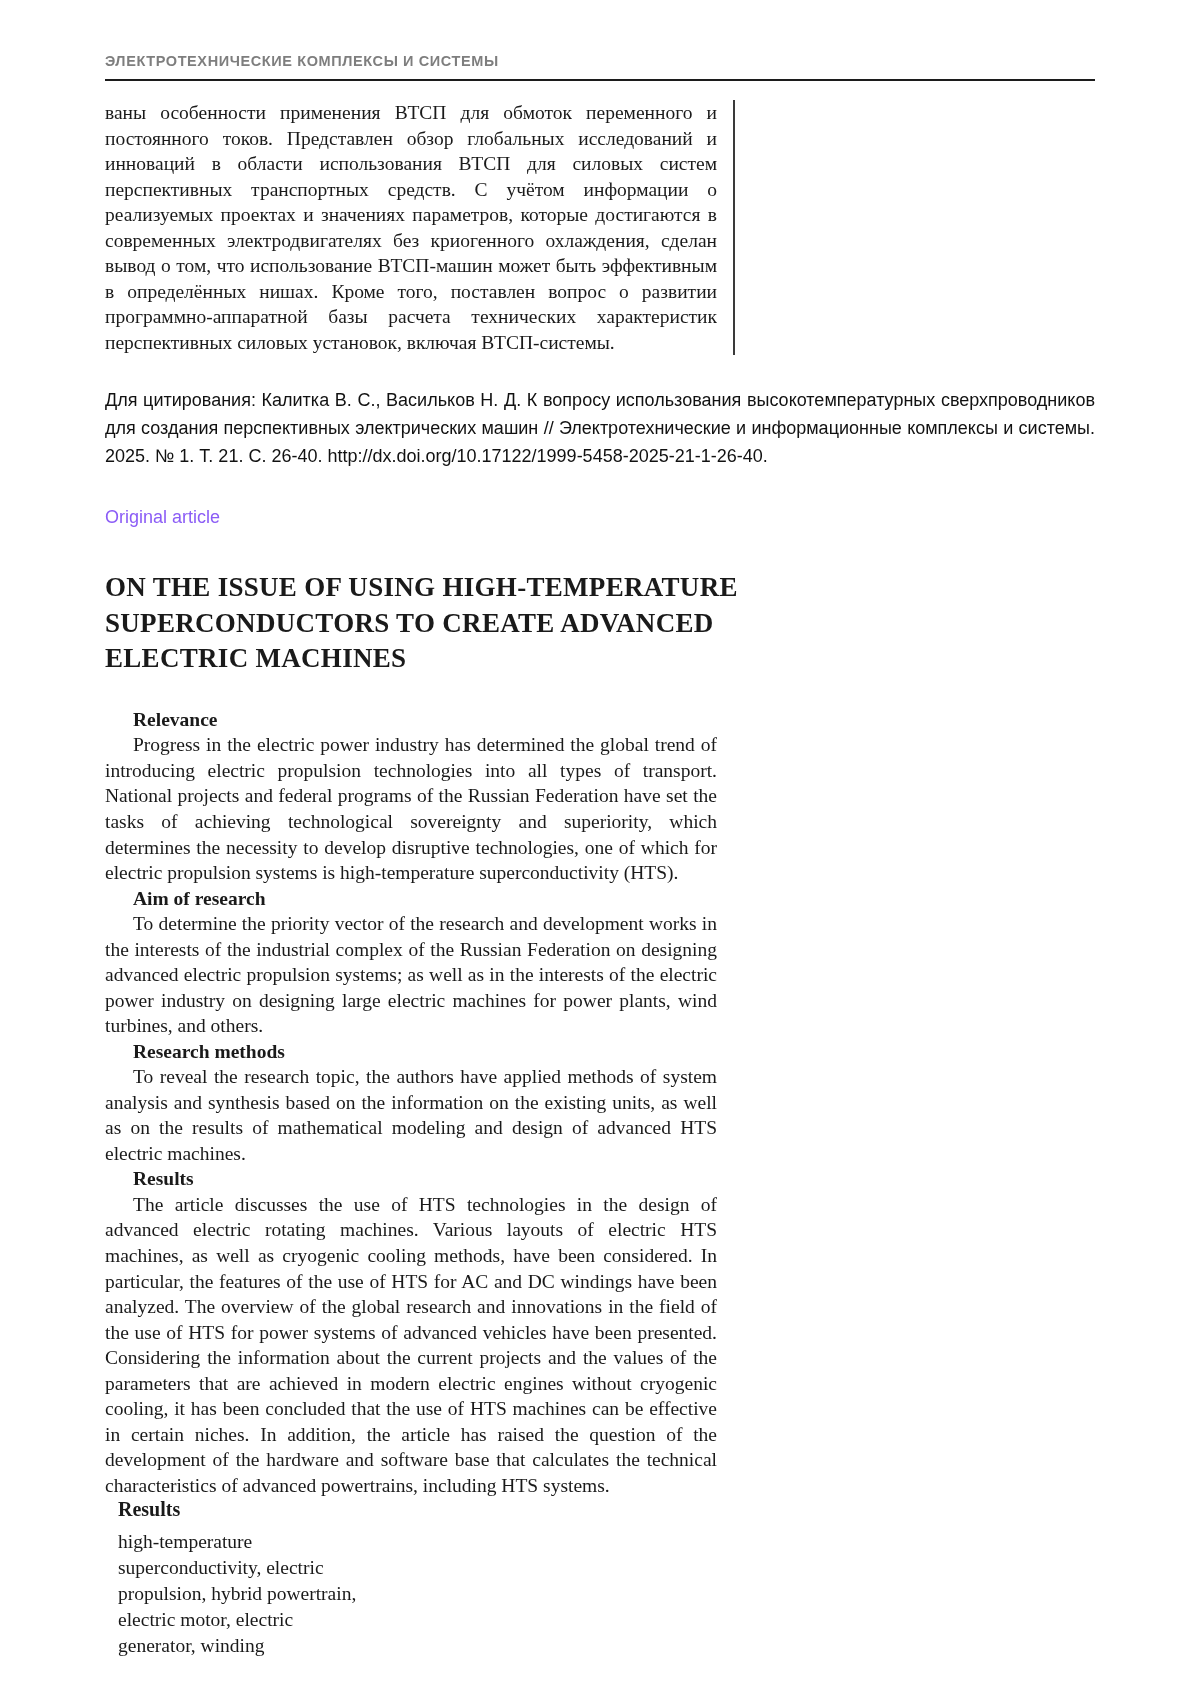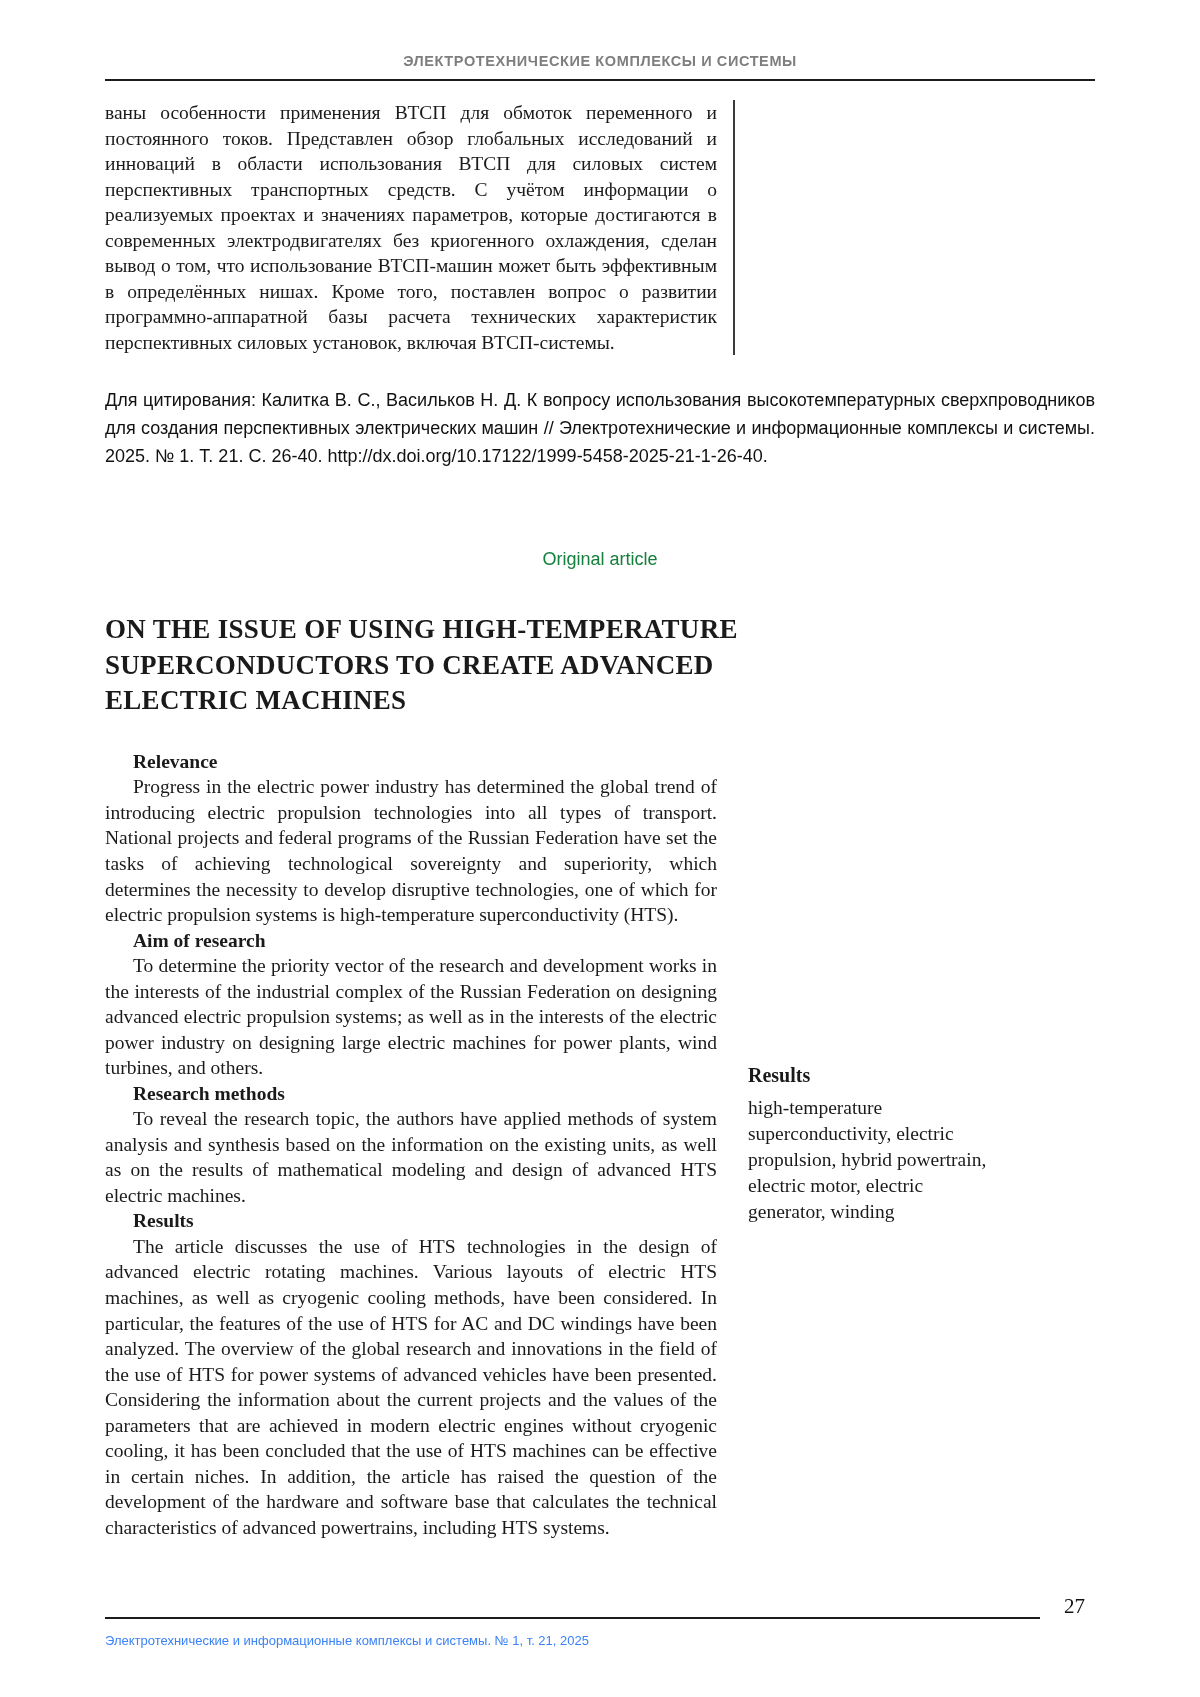--- a/index.html
+++ b/index.html
@@ -11,21 +11,21 @@
     margin: 0 auto;
     background: #ffffff;
     font-family: "Liberation Serif", serif;
     color: #1a1a1a;
     overflow: hidden;
   }
 
   
   .running-head {
     padding: 52px 105px 0 105px;
-    text-align: center;
+    text-align: left;
   }
   .running-head .journal-section {
     font-family: "Liberation Sans", sans-serif;
     font-size: 14.5px;
     letter-spacing: 0.6px;
     color: #7e7e7e;
     font-weight: bold;
   }
   .header-rule {
     margin: 9px 105px 0 105px;
@@ -57,42 +57,42 @@
     font-family: "Liberation Sans", sans-serif;
     font-size: 18px;
     line-height: 1.55;
     text-align: justify;
     color: #111;
   }
   .citation .cite-label { font-weight: normal; }
 
   
   .article-type {
-    margin: 78px 105px 0 105px;
+    margin: 36px 105px 0 105px;
     font-family: "Liberation Sans", sans-serif;
     font-size: 18px;
-    color: #15803d;
-    text-align: center;
+    color: #8b5cf6;
   }
 
   
   .article-title {
     margin: 42px 105px 0 105px;
     width: 690px;
     font-size: 27px;
     font-weight: bold;
     line-height: 1.32;
     letter-spacing: 0.3px;
   }
 
   
   .columns {
     display: flex;
-    align-items: center;
+    align-items: flex-start;
     margin: 30px 0 0 105px;
+    flex-direction: column;
   }
   .col-main { width: 612px; }
   .col-side { margin-left: 13px; width: 250px; }
 
   .sec-heading {
     font-size: 19.5px;
     font-weight: bold;
     text-indent: 28px;
     line-height: 1.31;
   }

